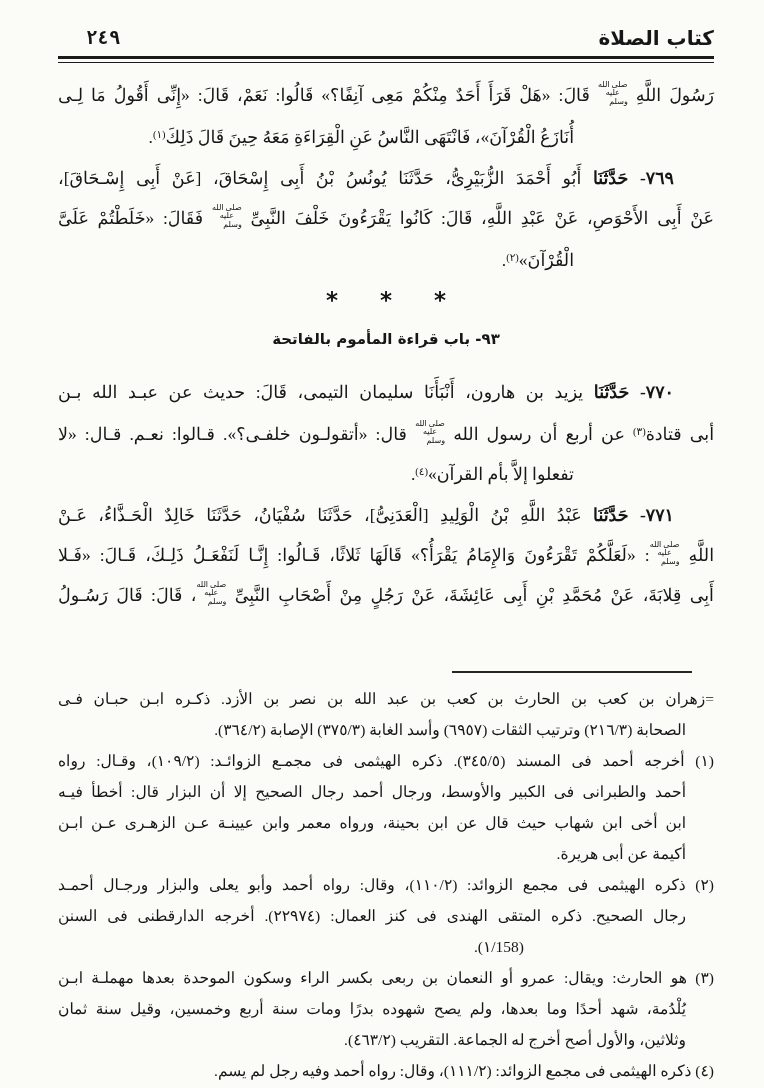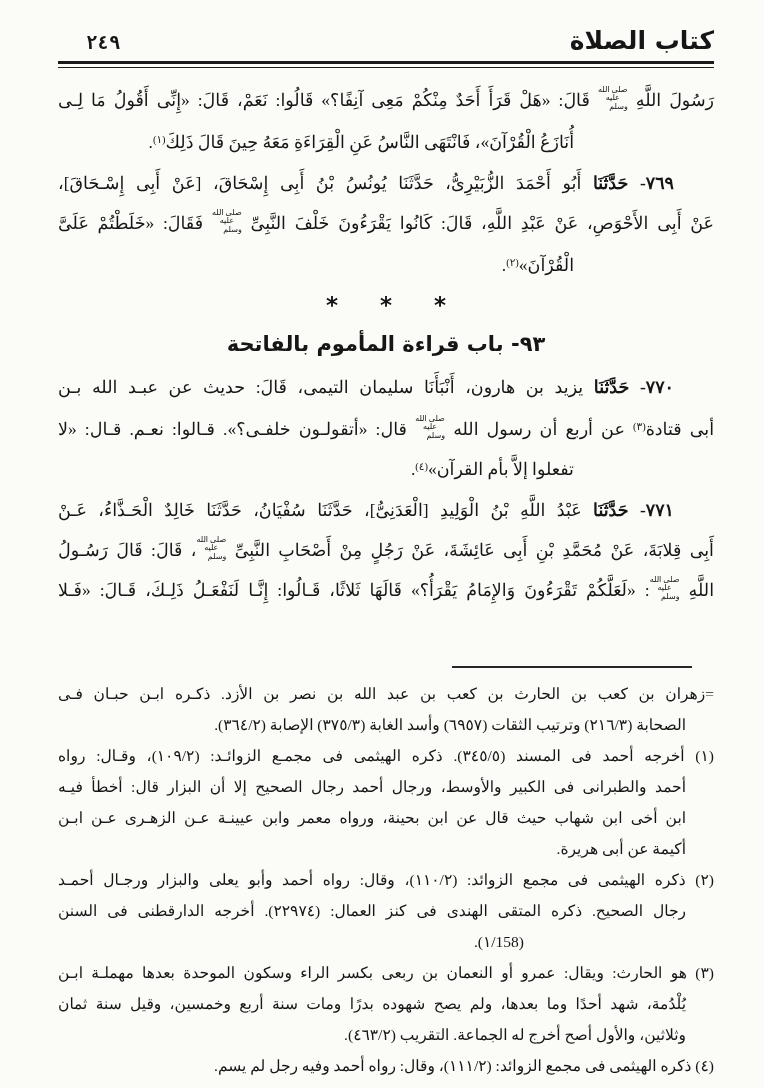--- a/index.html
+++ b/index.html
@@ -6,41 +6,41 @@
   body{
     width:764px;height:1088px;
     background:#fbfbf8;
     color:#161616;
     font-family:"DejaVu Sans",sans-serif;
     overflow:hidden;
   }
   .page{padding:26px 50px 0 58px;}
   
   .hdr{display:flex;justify-content:space-between;align-items:flex-end;direction:rtl;}
-  .hdr .title{font-weight:bold;font-size:25px;}
+  .hdr .title{font-weight:bold;font-size:20px;}
   .hdr .pnum{font-weight:bold;font-size:19px;letter-spacing:2px;padding-left:28px;font-family:Liberation Mono, monospace;}
   .rule{margin-top:6px;border-top:3.5px solid #1b1b1b;border-bottom:1.3px solid #1b1b1b;height:2.5px;}
   
   .bodytxt{margin-top:12px;font-size:17.5px;}
   .line{direction:rtl;unicode-bidi:embed;line-height:40px;height:40px;text-align:right;font-family:Liberation Serif, serif;}
   .j{text-align:justify;text-align-last:justify;}
   .ind{padding-right:40px;}
   .last{text-align:right;text-align-last:right;padding-right:140px;}
   .para{margin-top:3px;}
   b{font-weight:bold;}
   .sup{font-size:10.5px;vertical-align:5px;}
   .saw{
     display:inline-block;width:30px;
     font-size:8px;line-height:8.5px;
     text-align:center;vertical-align:-3px;
     white-space:normal;font-weight:normal;
   }
   
   .sep{text-align:center;font-weight:bold;font-size:23px;line-height:36px;height:36px;word-spacing:34px;margin-top:4px;}
-  .chapter{direction:rtl;text-align:center;font-weight:bold;font-size:21px;line-height:34px;height:34px;margin:4px 0 6px;}
+  .chapter{direction:rtl;text-align:center;font-weight:bold;font-size:15px;line-height:34px;height:34px;margin:4px 0 16px;}
   
   .fnrule{width:240px;border-top:2px solid #262626;margin:56px 22px 10px auto;}
   .fns{font-size:15.5px;}
   .fns .line{line-height:31px;height:31px;}
   .hang{padding-right:28px;}
   .hang.fr{text-align:right;text-align-last:right;}
   .deep{text-align:right;text-align-last:right;padding-right:190px;}
   .fr{text-align:left;text-align-last:right;}
 </style>
 </head>
@@ -67,22 +67,22 @@
       </div>
       <div class="sep">* * *</div>
       <div class="chapter">٩٣- باب قراءة المأموم بالفاتحة</div>
       <div class="para">
         <div class="line j ind"><b>٧٧٠- حَدَّثَنَا </b><span>يزيد بن هارون، أَنْبَأَنَا سليمان التيمى، قَالَ: حديث عن عبـد الله بـن</span></div>
         <div class="line j"><span>أبى قتادة</span><span class="sup">(٣)</span><span> عن أربع أن رسول الله </span><span class="saw">صلى الله عليه وسلم</span><span> قال: «أتقولـون خلفـى؟». قـالوا: نعـم. قـال: «لا</span></div>
         <div class="line last"><span>تفعلوا إلاَّ بأم القرآن»</span><span class="sup">(٤)</span><span>.</span></div>
       </div>
       <div class="para">
         <div class="line j ind"><b>٧٧١- حَدَّثَنَا </b><span>عَبْدُ اللَّهِ بْنُ الْوَلِيدِ [الْعَدَنِىُّ]، حَدَّثَنَا سُفْيَانُ، حَدَّثَنَا خَالِدٌ الْحَـذَّاءُ، عَـنْ</span></div>
+        <div class="line j"><span>اللَّهِ </span><span class="saw">صلى الله عليه وسلم</span><span>: «لَعَلَّكُمْ تَقْرَءُونَ وَالإِمَامُ يَقْرَأُ؟» قَالَهَا ثَلاثًا، قَـالُوا: إِنَّـا لَنَفْعَـلُ ذَلِـكَ، قَـالَ: «فَـلا</span></div>
         <div class="line j"><span>أَبِى قِلابَةَ، عَنْ مُحَمَّدِ بْنِ أَبِى عَائِشَةَ، عَنْ رَجُلٍ مِنْ أَصْحَابِ النَّبِىِّ </span><span class="saw">صلى الله عليه وسلم</span><span>، قَالَ: قَالَ رَسُـولُ</span></div>
-        <div class="line j"><span>اللَّهِ </span><span class="saw">صلى الله عليه وسلم</span><span>: «لَعَلَّكُمْ تَقْرَءُونَ وَالإِمَامُ يَقْرَأُ؟» قَالَهَا ثَلاثًا، قَـالُوا: إِنَّـا لَنَفْعَـلُ ذَلِـكَ، قَـالَ: «فَـلا</span></div>
       </div>
     </div>
 
   <div class="fnrule"></div>
 
   <div class="fns">
       <div class="fn">
         <div class="line j"><span>=زهران بن كعب بن الحارث بن كعب بن عبد الله بن نصر بن الأزد. ذكـره ابـن حبـان فـى</span></div>
         <div class="line hang fr"><span>الصحابة (٢١٦/٣) وترتيب الثقات (٦٩٥٧) وأسد الغابة (٣٧٥/٣) الإصابة (٣٦٤/٢).</span></div>
       </div>

